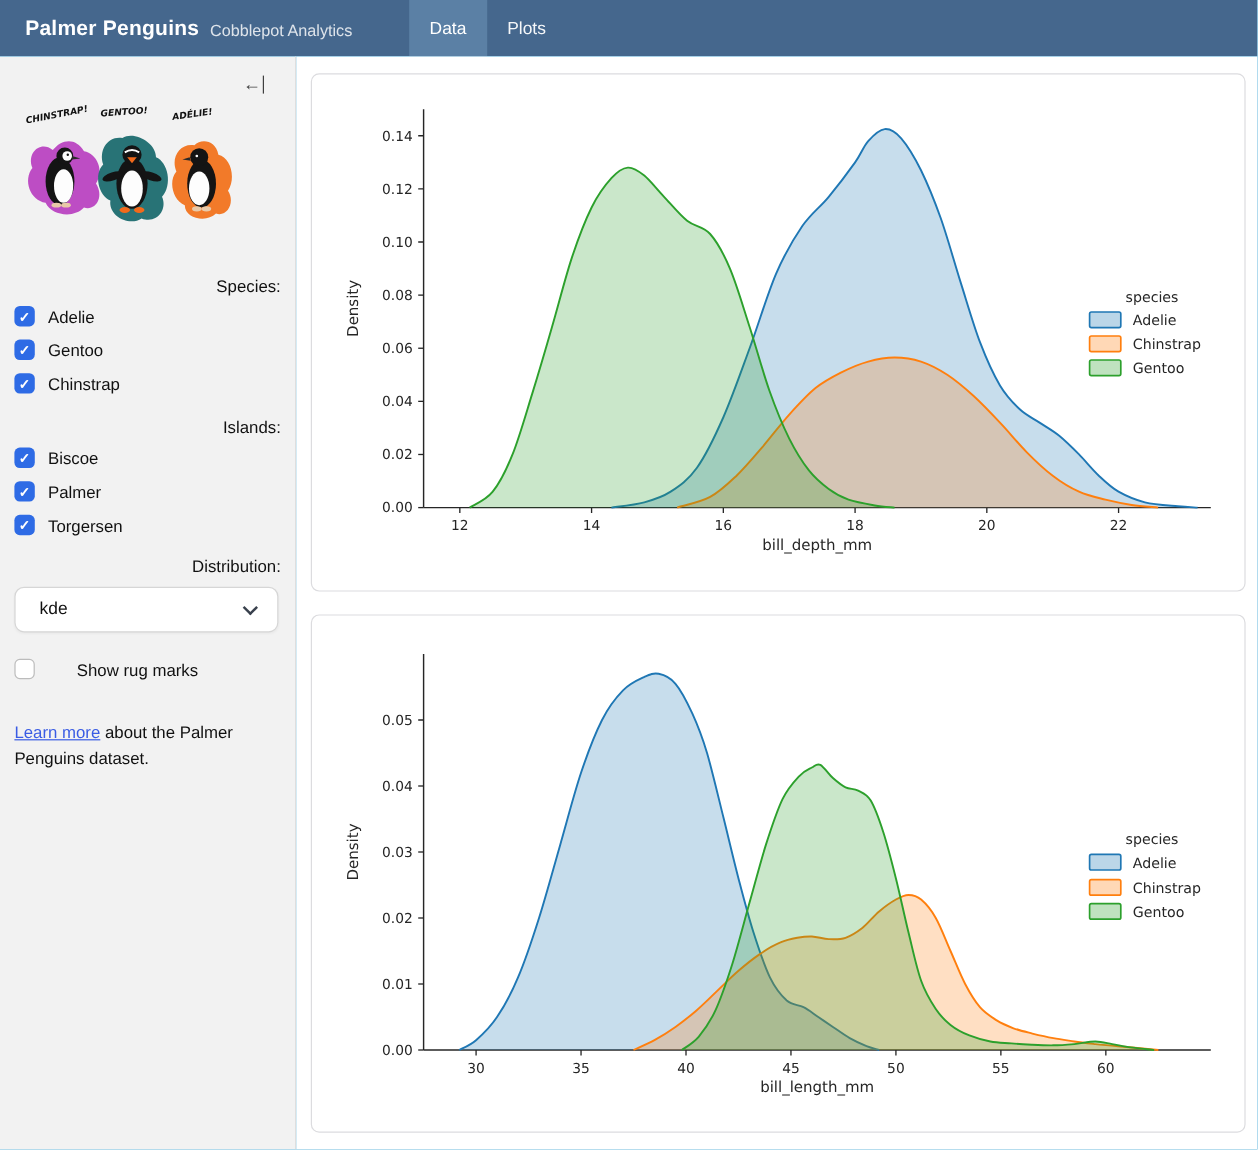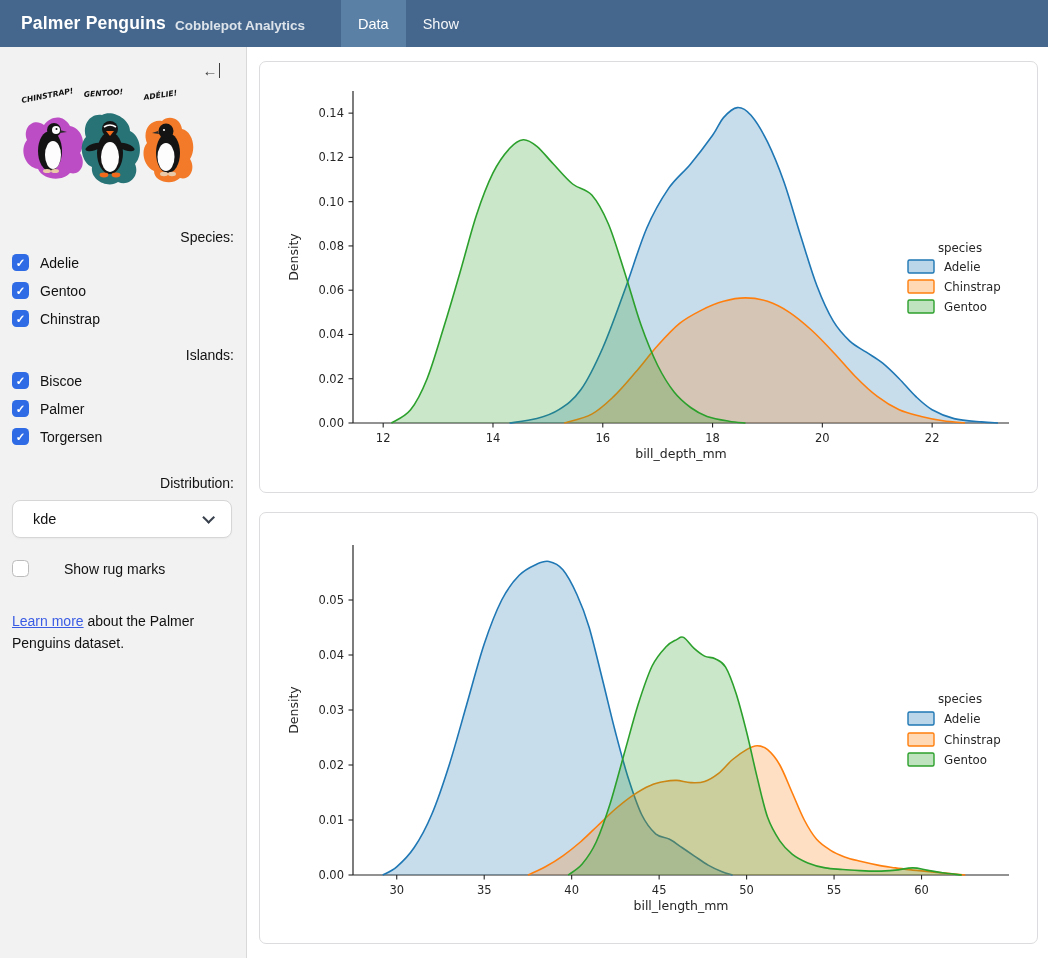--- a/index.html
+++ b/index.html
@@ -5,21 +5,21 @@
   * { margin:0; padding:0; box-sizing:border-box; }
   html,body { background:#e8e8e8; }
   body { font-family:"Liberation Sans", sans-serif; }
   .app { position:relative; width:1048px; height:958px; background:#0ea5e9; overflow:hidden; }
 
   
   .navbar { position:absolute; top:0; left:0; width:1048px; height:47px;
     background:var(--navbar-bg,#45678d); display:flex; align-items:stretch; }
   .brand-wrap { width:341px; display:flex; align-items:center; padding-left:21px; }
   .brand { color:#fff; font-size:17.5px; font-weight:700; letter-spacing:.2px; }
-  .brand-sub { color:rgba(255,255,255,.82); font-size:13.5px; font-weight:700; margin-left:9px; padding-top:3px;text-align:right; }
+  .brand-sub { color:rgba(255,255,255,.82); font-size:13.5px; font-weight:400; margin-left:9px; padding-top:3px;text-align:right; }
   .nav-tabs { display:flex; align-items:stretch; }
   .nav-tab { display:flex; align-items:center; padding:0 17px; color:rgba(255,255,255,.95);
     font-size:14.5px; cursor:pointer; }
   .nav-tab.active { background:var(--navbar-active,#5b80a5); color:#fff; }
 
   
   .sidebar { position:absolute; top:47px; left:0; width:247px; height:911px;
     background:#f2f2f2; border-right:1px solid #d9d9d9; padding:10px 12px; }
   .collapse-row { display:flex; justify-content:flex-end; padding-right:14px; height:26px; align-items:center; }
   .collapse-btn { display:flex; align-items:center; cursor:pointer; color:#3f3f3f; }
@@ -28,21 +28,21 @@
   .artwork { margin:2px 0 14px 2px; }
   .side-label { font-size:14px; color:#111; margin:14px 0 9px 1px;text-align:right; }
   .check-row { display:flex; align-items:center; margin-bottom:11px; cursor:pointer; }
   .checkbox { width:17px; height:17px; border-radius:4.5px; margin-right:11px; flex:0 0 auto;
     display:flex; align-items:center; justify-content:center; }
   .checkbox.checked { background:var(--accent,#2e6be5); }
   .checkbox.checked::after { content:"✓"; color:#fff; font-size:11.5px; font-weight:700; }
   .checkbox.unchecked { background:#fff; border:1px solid #bcbcbc; }
   .check-label { font-size:14px; color:#111; }
   .islands-block { margin-top:20px; }
-  .dist-block { margin-top:30px; }
+  .dist-block { margin-top:18px; }
   .select { margin-top:2px; width:220px; height:38px; background:#fff; border:1px solid #d6d6d6;
     border-radius:8px; display:flex; align-items:center; justify-content:space-between;
     padding:0 20px; cursor:pointer; box-shadow:0 1px 2px rgba(0,0,0,.04); }
   .select-value { font-size:14.5px; color:#111; }
   .chev { width:9px; height:9px; border-right:2px solid #39414d; border-bottom:2px solid #39414d;
     transform:rotate(45deg) translateY(-3px); }
   .rug-row { margin-top:22px;gap:24px; }
   .footer-note { margin-top:34px; font-size:14px; color:#111; line-height:1.55; width:210px; }
   .footer-note a { color:var(--link,#3a5ce4); text-decoration:underline; cursor:pointer; }
 
@@ -62,21 +62,21 @@
   <header class="navbar">
     <div class="brand-wrap">
       <span class="brand">Palmer Penguins</span>
       <span class="brand-sub">Cobblepot Analytics</span>
     </div>
     <nav class="nav-tabs">
       <div class="nav-tab active">
         <span>Data</span>
       </div>
       <div class="nav-tab">
-        <span>Show</span>
+        <span>Plots</span>
       </div>
     </nav>
   </header>
 
   <aside class="sidebar">
     <div class="collapse-row">
       <div class="collapse-btn">
         <span class="arr">←</span>
         <span class="bar"></span>
       </div>

